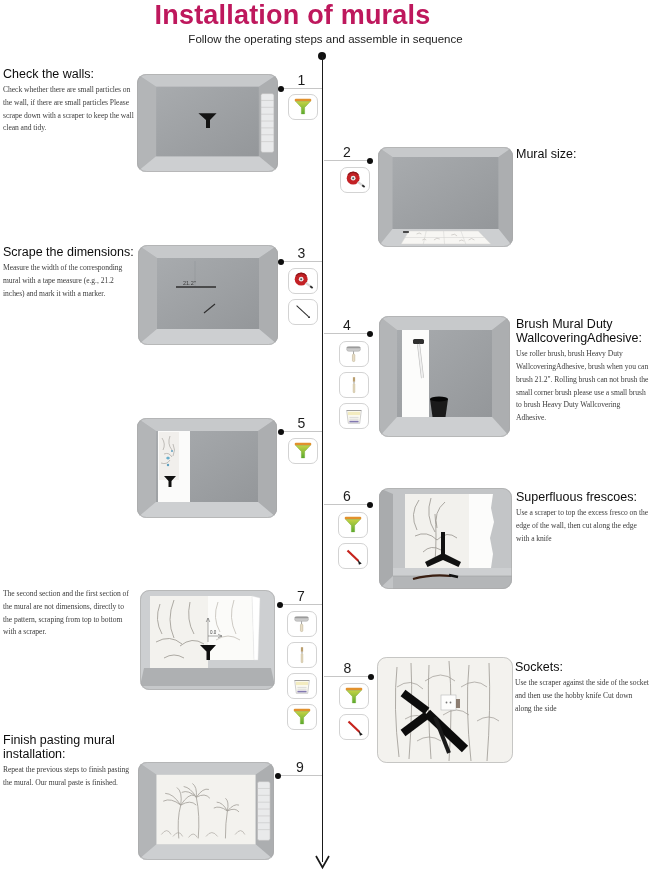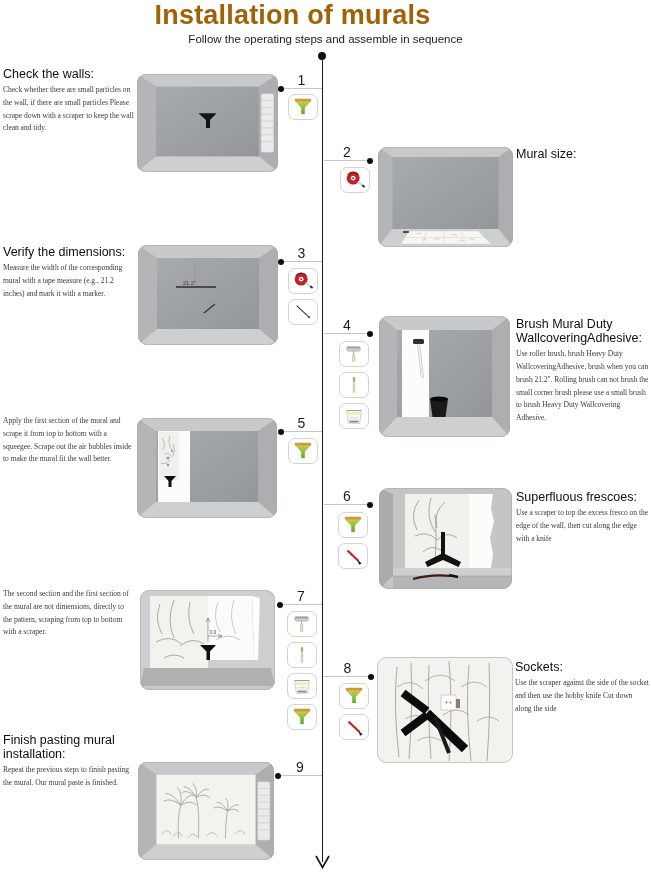--- a/index.html
+++ b/index.html
@@ -1,19 +1,19 @@
 <!DOCTYPE html>
 <html><head>
 <meta charset="utf-8">
 <style>
   html,body{margin:0;padding:0;background:#fff;}
   .page{position:relative;width:651px;height:879px;background:#fff;overflow:hidden;
         font-family:"Liberation Sans",sans-serif;}
   .main-title{position:absolute;top:0;left:0;width:585px;text-align:center;
-        font-size:27px;font-weight:bold;color:#a16207;margin:0;letter-spacing:0.2px;}
+        font-size:27px;font-weight:bold;color:#be185d;margin:0;letter-spacing:0.2px;}
   .subtitle{position:absolute;top:33px;left:0;width:651px;text-align:center;
         font-size:11.5px;color:#222;margin:0;}
   .tl-line{position:absolute;left:321.6px;top:56px;width:1.8px;height:806px;background:#1a1a1a;}
   .tl-dot{position:absolute;left:318px;top:52px;width:8px;height:8px;border-radius:50%;background:#111;}
   .tl-arrow{position:absolute;left:314px;top:854px;}
   .text-block{position:absolute;}
   .step-title{font-size:12.5px;color:#0d0d0d;line-height:1.13;margin:0 0 3px 0;font-weight:normal;}
   .step-desc{font-size:7.6px;color:#3d3d3d;line-height:1.68;margin:0;letter-spacing:-0.05px;font-family:Liberation Serif, serif;}
   .conn{position:absolute;height:0;border-top:1px solid #c6c6c6;}
   .conn .dot{position:absolute;top:-3.5px;width:6px;height:6px;border-radius:50%;background:#0e0e0e;}
@@ -128,21 +128,21 @@
         </g>
       </g>
       <rect x="0.5" y="0.5" width="139" height="99" rx="9" fill="none" stroke="#a8a8a8" stroke-width="0.6"></rect>
     </svg>
   </div>
   <div class="text-block" style="left:516px;top:147px;width:133px">
     <h2 class="step-title">Mural size:</h2>
   </div>
 
   <div class="text-block" style="left:3px;top:245px;width:131px">
-    <h2 class="step-title">Verify the dimensions:</h2>
+    <h2 class="step-title">Scrape the dimensions:</h2>
     <p class="step-desc">Measure the width of the corresponding mural with a tape measure (e.g., 21.2 inches) and mark it with a marker.</p>
   </div>
   <div class="img" style="left:138px;top:245px">
     <svg width="140" height="100" viewBox="0 0 140 100" preserveAspectRatio="none">
       <defs>
           <clipPath id="rc3">
             <rect width="140" height="100" rx="9"></rect>
           </clipPath>
         </defs>
       <g clip-path="url(#rc3)">
@@ -236,21 +236,20 @@
       </g>
       <rect x="0.5" y="0.5" width="130" height="120" rx="9" fill="none" stroke="#a8a8a8" stroke-width="0.6"></rect>
     </svg>
   </div>
   <div class="text-block" style="left:516px;top:317px;width:133px">
     <h2 class="step-title">Brush Mural Duty WallcoveringAdhesive:</h2>
     <p class="step-desc">Use roller brush, brush Heavy Duty WallcoveringAdhesive, brush when you can brush 21.2". Rolling brush can not brush the small corner brush please use a small brush to brush Heavy Duty Wallcovering Adhesive.</p>
   </div>
 
   <div class="text-block" style="left:3px;top:415px;width:131px">
-    <p class="step-desc">Apply the first section of the mural and scrape it from top to bottom with a squeegee. Scrape out the air bubbles inside to make the mural fit the wall better.</p>
   </div>
   <div class="img" style="left:137px;top:418px">
     <svg width="140" height="100" viewBox="0 0 140 100" preserveAspectRatio="none">
       <defs>
           <clipPath id="rc5">
             <rect width="140" height="100" rx="9"></rect>
           </clipPath>
         </defs>
       <g clip-path="url(#rc5)">
         <rect width="140" height="100" fill="#b7b9bb"></rect>

